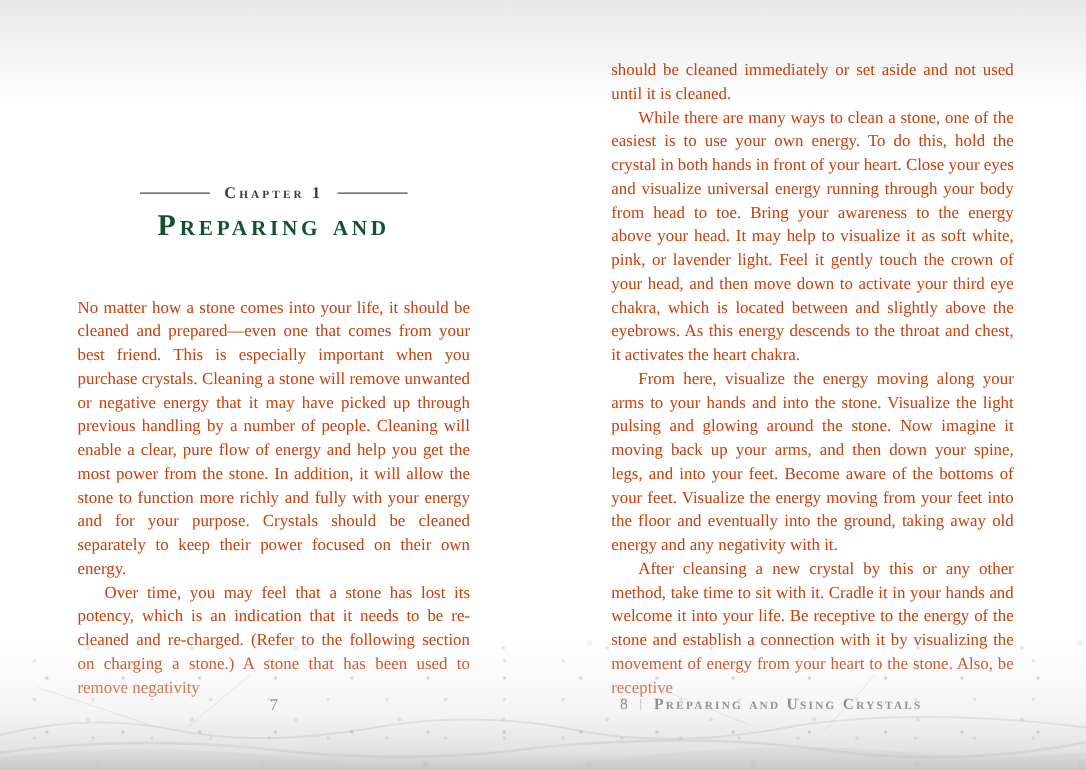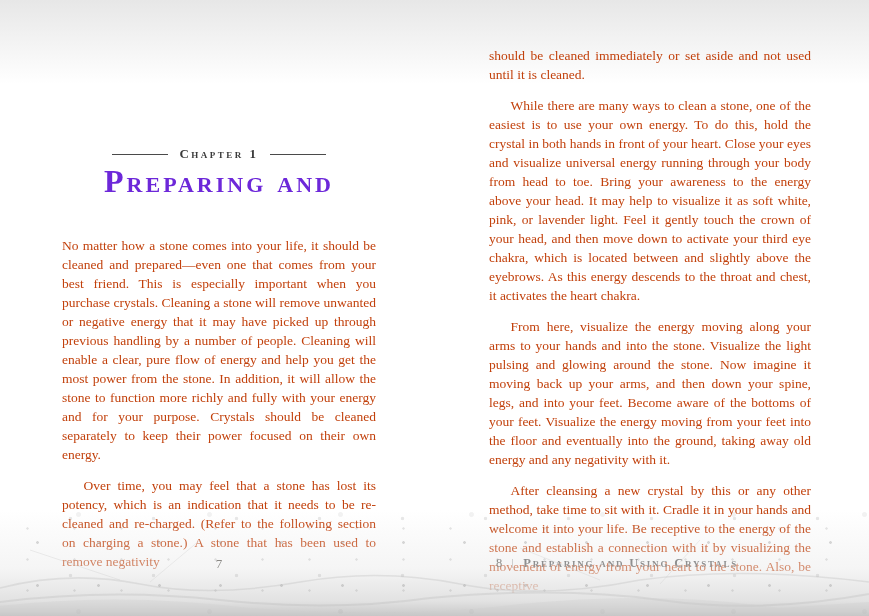--- a/index.html
+++ b/index.html
@@ -33,28 +33,28 @@
   .left-col{position:absolute;left:62px;top:147px;width:314px;}
   .chapter-row{display:flex;align-items:center;justify-content:center;gap:11px;height:14px;}
   .chapter-rule{width:56px;height:1px;background:#4a4a4a;}
   .chapter-label{
     font-variant:small-caps;font-weight:700;font-size:13px;
     letter-spacing:2.5px;color:#3b3b3b;white-space:nowrap;
   }
   .chapter-title{
     margin-top:5px;text-align:center;
     font-variant:small-caps;font-weight:700;
-    font-size:32px;line-height:31px;letter-spacing:3px;color:#6d28d9;
+    font-size:24px;line-height:31px;letter-spacing:3px;color:#14532d;
   }
   .body-block{margin-top:39px;}
   .body-block p{
     margin:0;text-align:justify;
     font-size:13.5px;line-height:19px;color:#c2410c;
   }
-  .body-block p.indent{text-indent:1.6em;margin-top:12px;}
+  .body-block p.indent{text-indent:1.6em;}
 
   
   .right-col{position:absolute;left:489px;top:46px;width:322px;}
 
   
   .left-footer{
     position:absolute;left:62px;top:556px;width:314px;
     text-align:center;font-size:13px;color:#4d4b44;
   }
   .right-footer{

